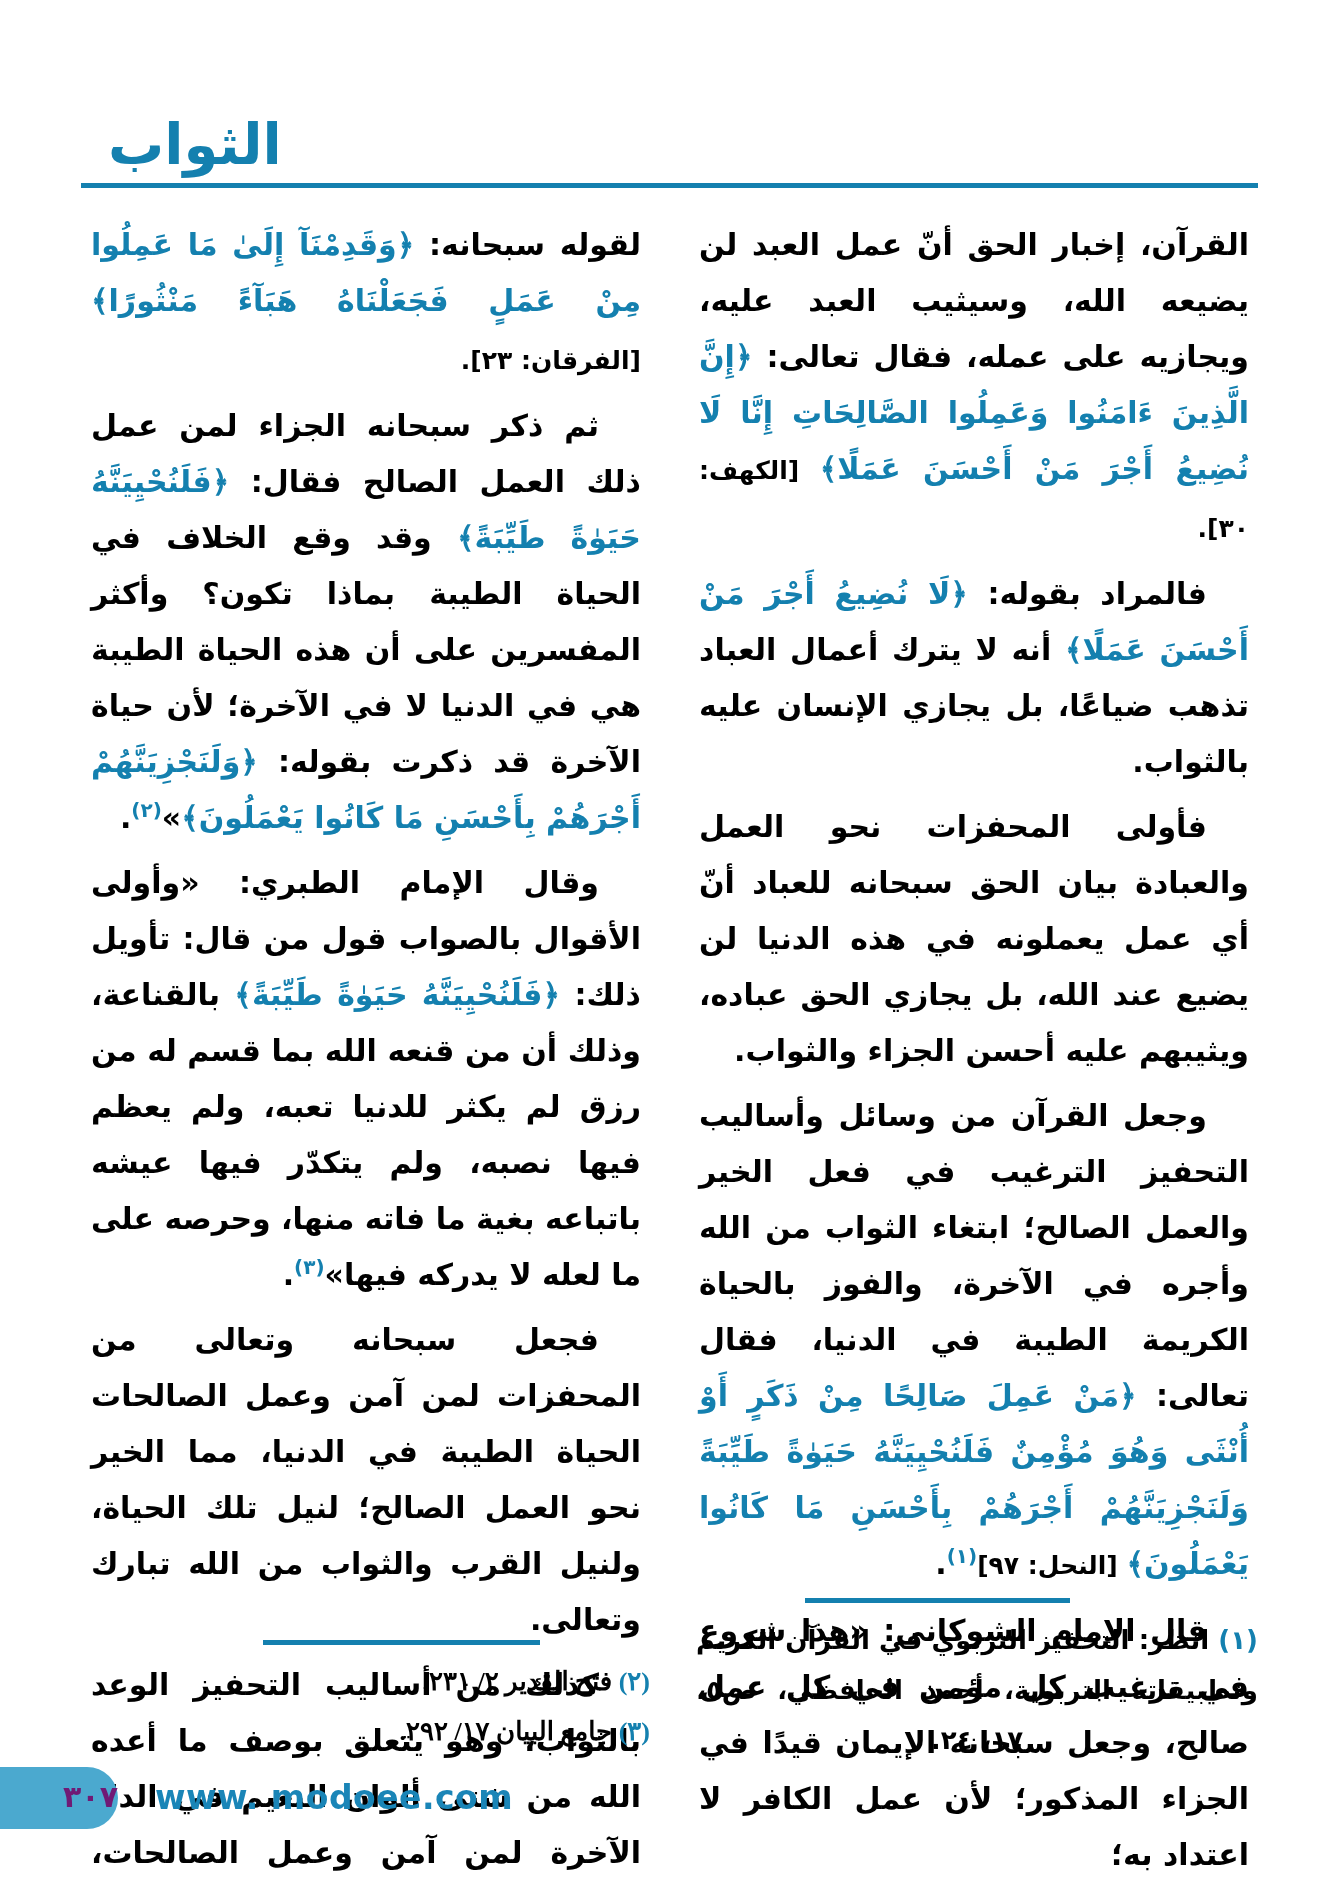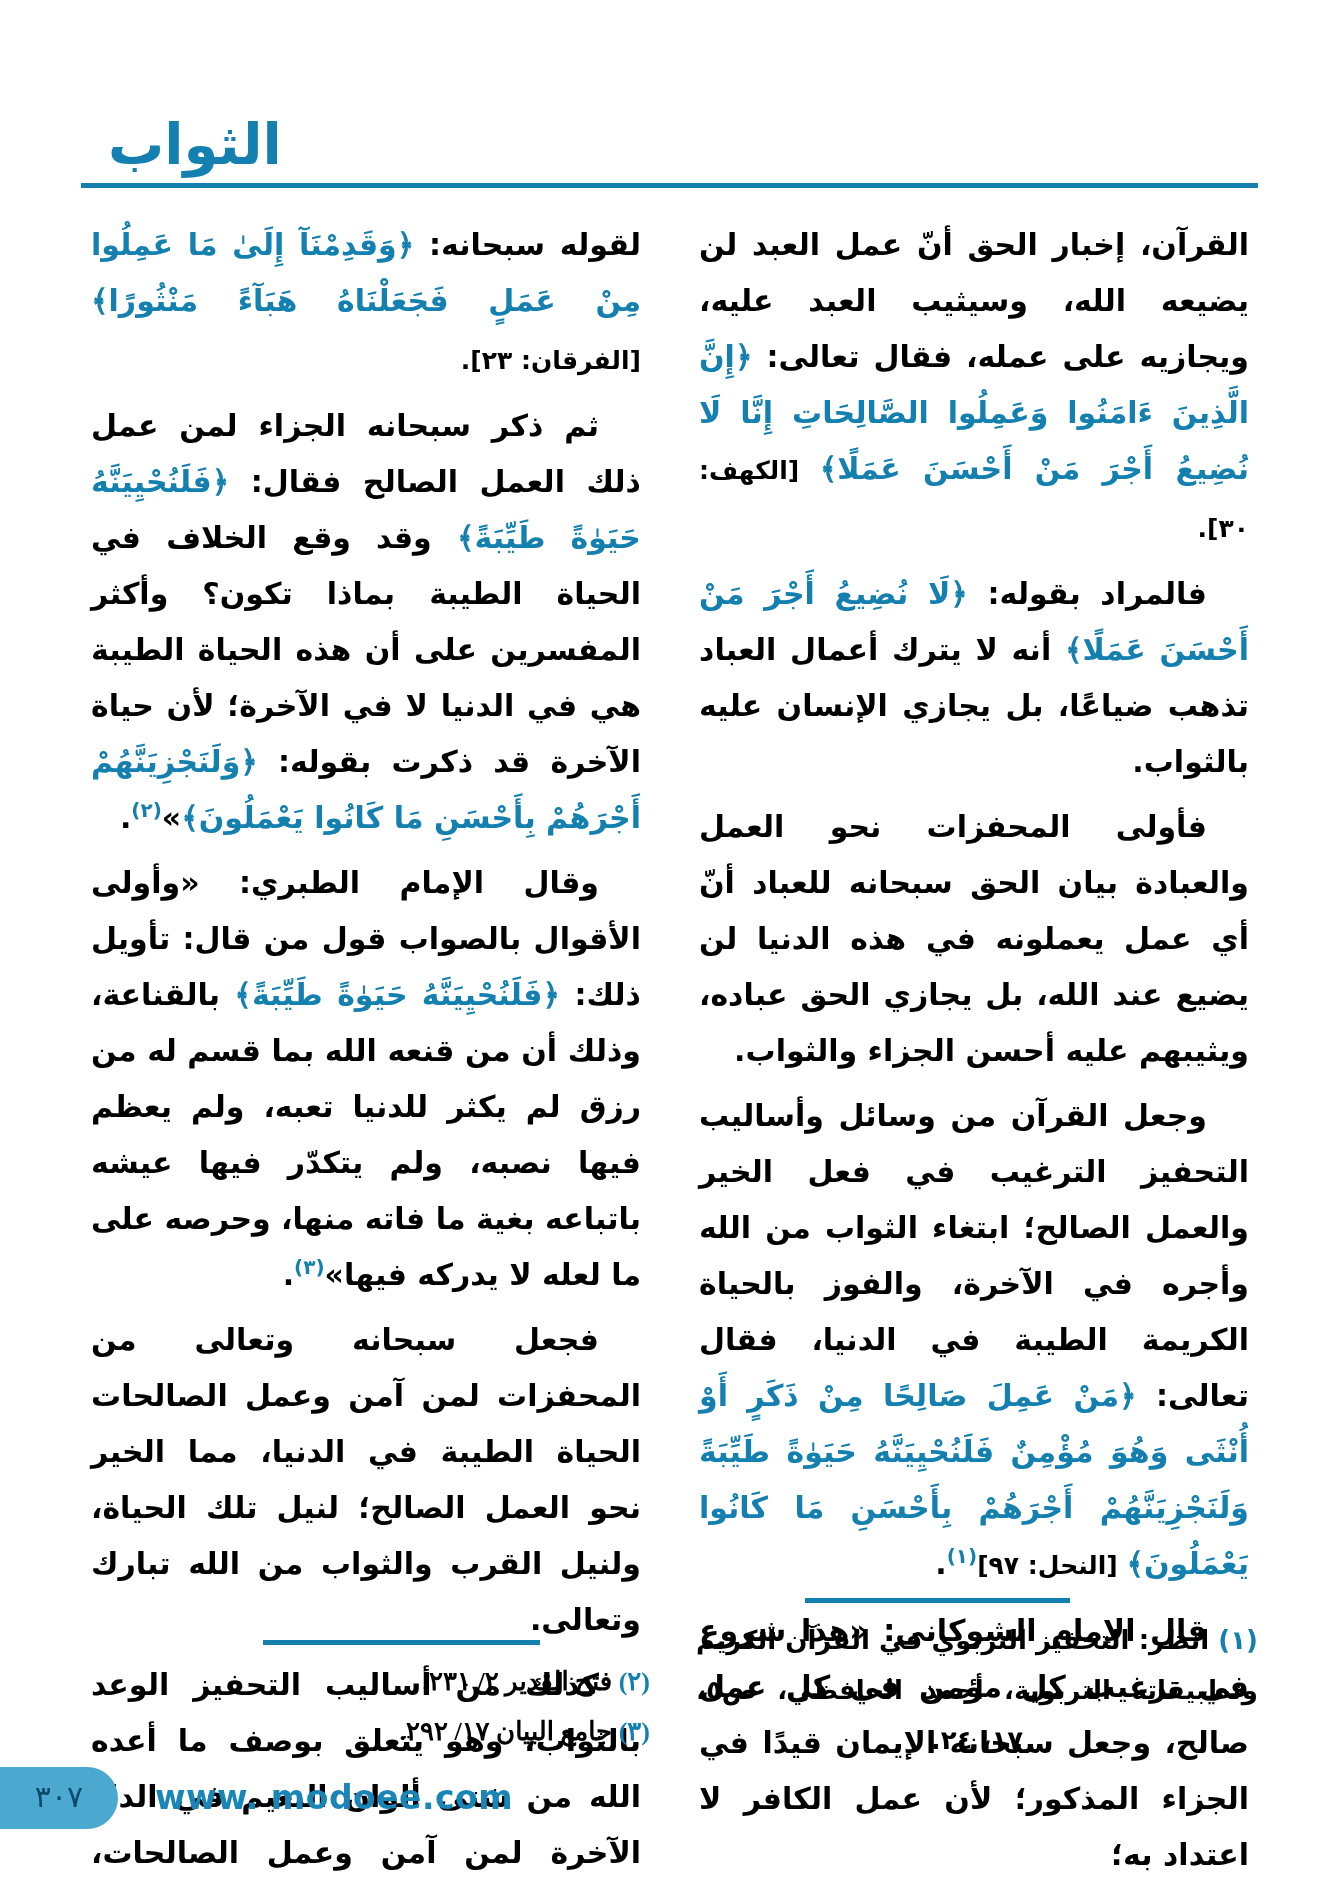--- a/index.html
+++ b/index.html
@@ -50,22 +50,22 @@
   .fn-left  .fn-row  { text-align:right; padding-left:56px;font-family:Liberation Serif, serif; }
   .fn-num { color:var(--accent); }
   .page-pill {
     position:absolute; left:0; top:1767px;
     width:118px; height:62px;
     background:var(--pill);
     border-radius:0 31px 31px 0;
   }
   .page-number {
     display:block; width:100%; height:100%;
-    color:#0c4a6e; font-size:30px; font-weight:400;
-    line-height:60px; text-align:center;
+    color:#701a75; font-size:30px; font-weight:700;
+    line-height:60px; 
   }
   .website {
     position:absolute; left:155px; top:1778px;
     direction:ltr;
     color:var(--url); font-size:33px; font-weight:700;
     letter-spacing:0.5px;
     text-align:right;
   }
 </style>
 </head>

